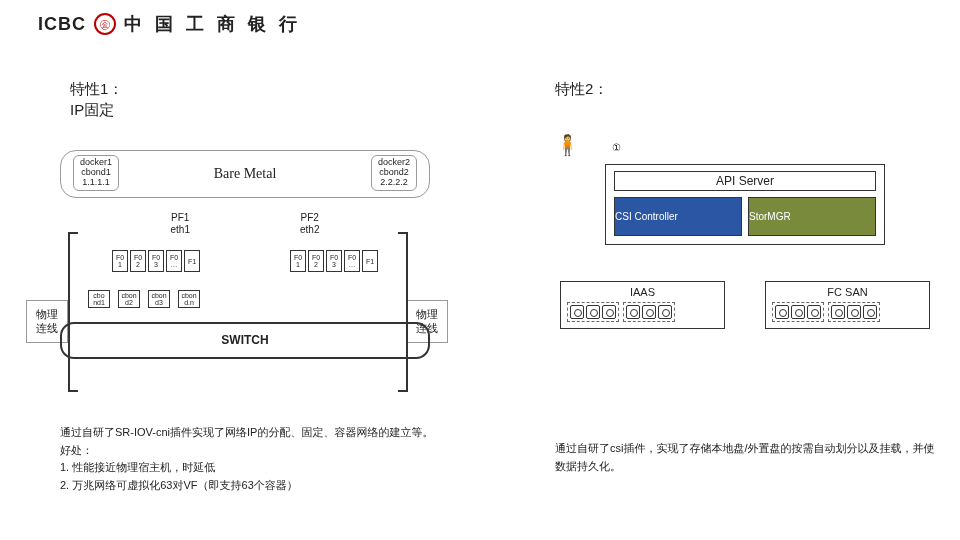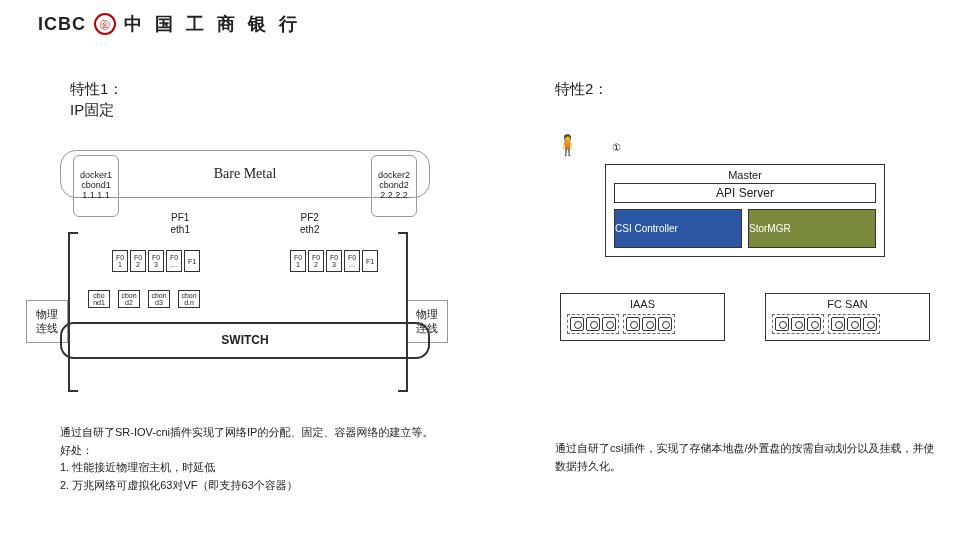--- a/index.html
+++ b/index.html
@@ -9,21 +9,21 @@
   .logo-circle { width: 22px; height: 22px; border: 2px solid #b00; border-radius: 50%; display: flex; align-items: center; justify-content: center; color: #b00; font-size: 11px; }
   .bank-name { font-size: 18px; font-weight: 700; letter-spacing: 4px; }
   .feat { position: absolute; font-size: 15px; line-height: 1.4; }
   .feat1 { top: 78px; left: 70px; }
   .feat2 { top: 78px; left: 555px; }
   .panel { position: absolute; }
   .left { top: 150px; left: 60px; width: 370px; }
   .right { top: 130px; left: 555px; width: 380px; }
   .baremetal { border: 1px solid #999; border-radius: 16px; height: 48px; position: relative; display: flex; align-items: center; justify-content: center; }
   .bm-title { font-size: 14px; font-family: serif; }
-  .docker-box { position: absolute; border: 1px solid #999; border-radius: 6px; font-size: 9px; text-align: center; padding: 15px 6px; line-height: 1.1; }
+  .docker-box { position: absolute; border: 1px solid #999; border-radius: 6px; font-size: 9px; text-align: center; padding: 2px 6px; line-height: 1.1; }
   .d1 { left: 12px; top: 4px; }
   .d2 { right: 12px; top: 4px; }
   .pfrow { display: flex; gap: 110px; justify-content: center; margin-top: 14px; }
   .pf { text-align: center; font-size: 10px; line-height: 1.2; }
   .vfrow { display: flex; gap: 90px; justify-content: center; margin-top: 14px; }
   .vfgroup { display: flex; gap: 2px; }
   .vf { border: 1px solid #333; font-size: 7px; width: 16px; height: 22px; display: flex; flex-direction: column; align-items: center; justify-content: center; line-height: 1; }
   .cbondrow { display: flex; gap: 8px; margin: 18px 0 0 28px; }
   .cb { border: 1px solid #333; font-size: 7px; width: 22px; height: 18px; text-align: center; line-height: 1; padding-top: 1px; }
   .switch { border: 2px solid #333; border-radius: 14px; padding: 8px; text-align: center; margin-top: 14px; font-size: 12px; line-height: 1.4; font-weight: bold; }
@@ -164,21 +164,20 @@
   <div class="switch">
     <div>SWITCH</div>
   </div>
 </div>
 
 <div class="person">🧍</div>
 <div class="circ1">①</div>
 
 <div class="panel right">
   <div class="master">
-    <div class="master-title">Master</div>
     <div class="apiserver">API Server</div>
     <div class="row2">
       <div class="chip blue">CSI Controller</div>
       <div class="chip olive">StorMGR</div>
     </div>
   </div>
   <div class="storage-row">
     <div class="storage">
       <div class="st-title">IAAS</div>
       <div class="diskrow">

